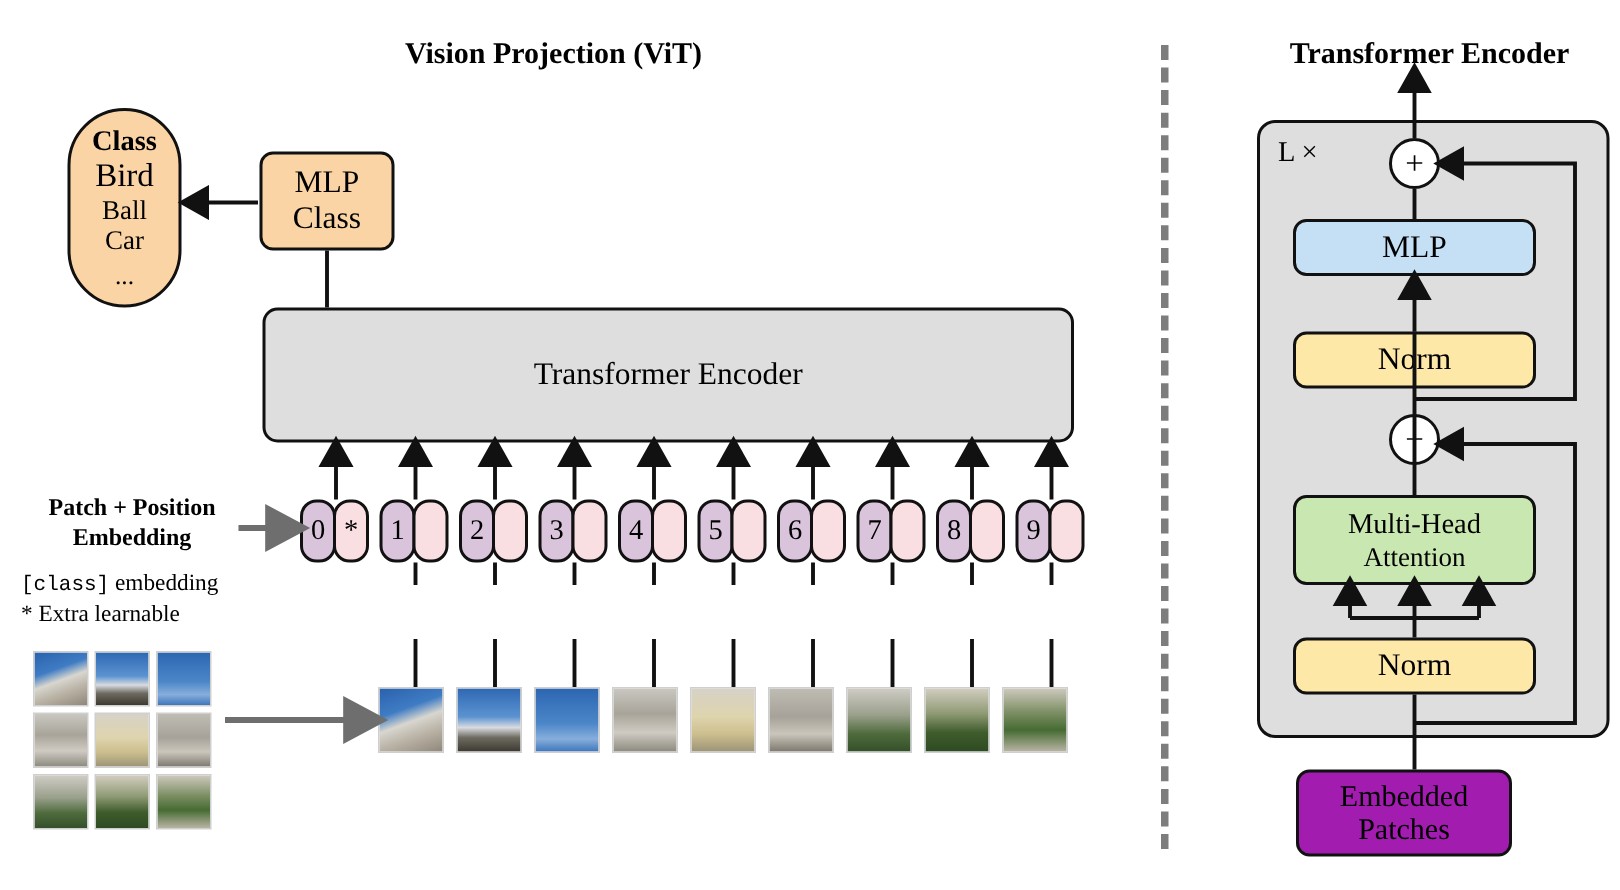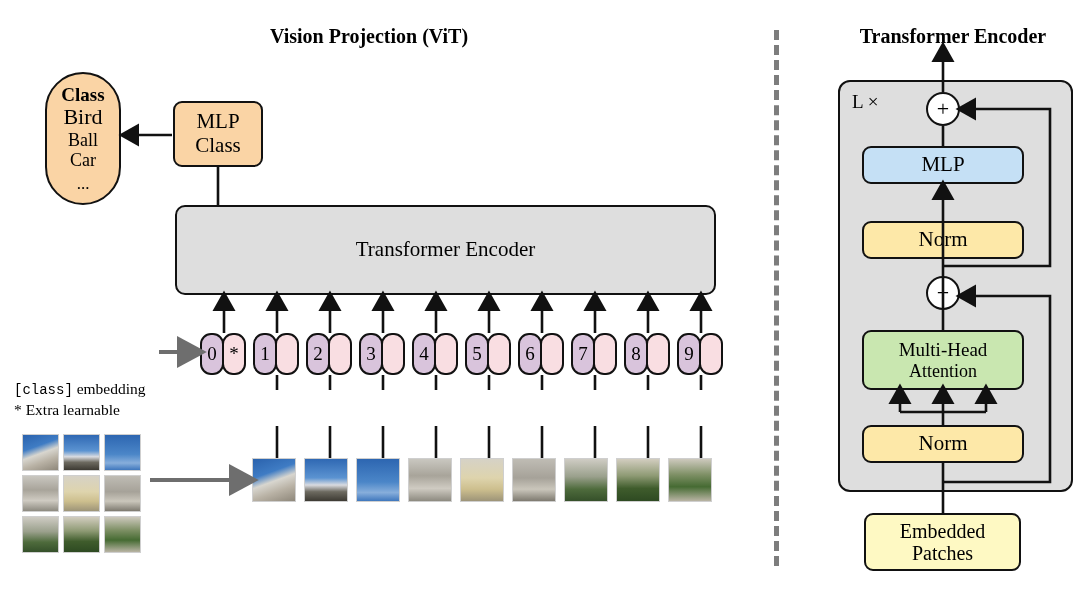--- a/index.html
+++ b/index.html
@@ -43,20 +43,24 @@
               background:#fad4a5;flex-direction:column;">
     <div style="font-size:21px;">MLP</div>
     <div style="font-size:21px;">Class</div>
   </div>
 
   <div class="node" style="left:175px;top:205px;width:541px;height:90px;border-radius:10px;
               background:#dedede;">
     <span style="font-size:21px;">Transformer Encoder</span>
   </div>
 
+  <div class="lbl" style="left:8px;top:329px;width:160px;text-align:center;font-weight:bold;font-size:16px;line-height:1.25;">
+    <div>Patch + Position</div>
+    <div>Embedding</div>
+  </div>
 
   <div class="lbl" style="left:14px;top:379px;width:165px;text-align:left;font-size:15.5px;line-height:1.35;">
     <div style="white-space:nowrap;">
       <span class="mono">[class]</span><span> embedding</span>
     </div>
     <div>* Extra learnable</div>
   </div>
 
   <div class="tokpair" style="left:200px;top:333px;">
     <div class="tok" style="width:24px;height:42px;border-radius:11px;background:#d9c4dc;">0</div>
@@ -159,21 +163,21 @@
   <div class="node" style="left:862px;top:330px;width:162px;height:60px;border-radius:9px;background:#c9e7b0;
               flex-direction:column;">
     <span style="font-size:19px;">Multi-Head</span>
     <span style="font-size:18px;">Attention</span>
   </div>
 
   <div class="node" style="left:862px;top:425px;width:162px;height:38px;border-radius:9px;background:#fde8a8;">
     <span style="font-size:21px;">Norm</span>
   </div>
 
-  <div class="node" style="left:864px;top:513px;width:157px;height:58px;border-radius:9px;background:#fef9c3;
+  <div class="node" style="left:864px;top:513px;width:144px;height:58px;border-radius:9px;background:#a21caf;
               flex-direction:column;">
     <span style="font-size:20px;">Embedded</span>
     <span style="font-size:20px;">Patches</span>
   </div>
 
   <div class="node" style="left:926px;top:92px;width:34px;height:34px;border-radius:50%;background:#fff;
               border-width:2.6px;">
     <span style="font-size:22px;line-height:1;">+</span>
   </div>
   <div class="node" style="left:926px;top:276px;width:34px;height:34px;border-radius:50%;background:#fff;

